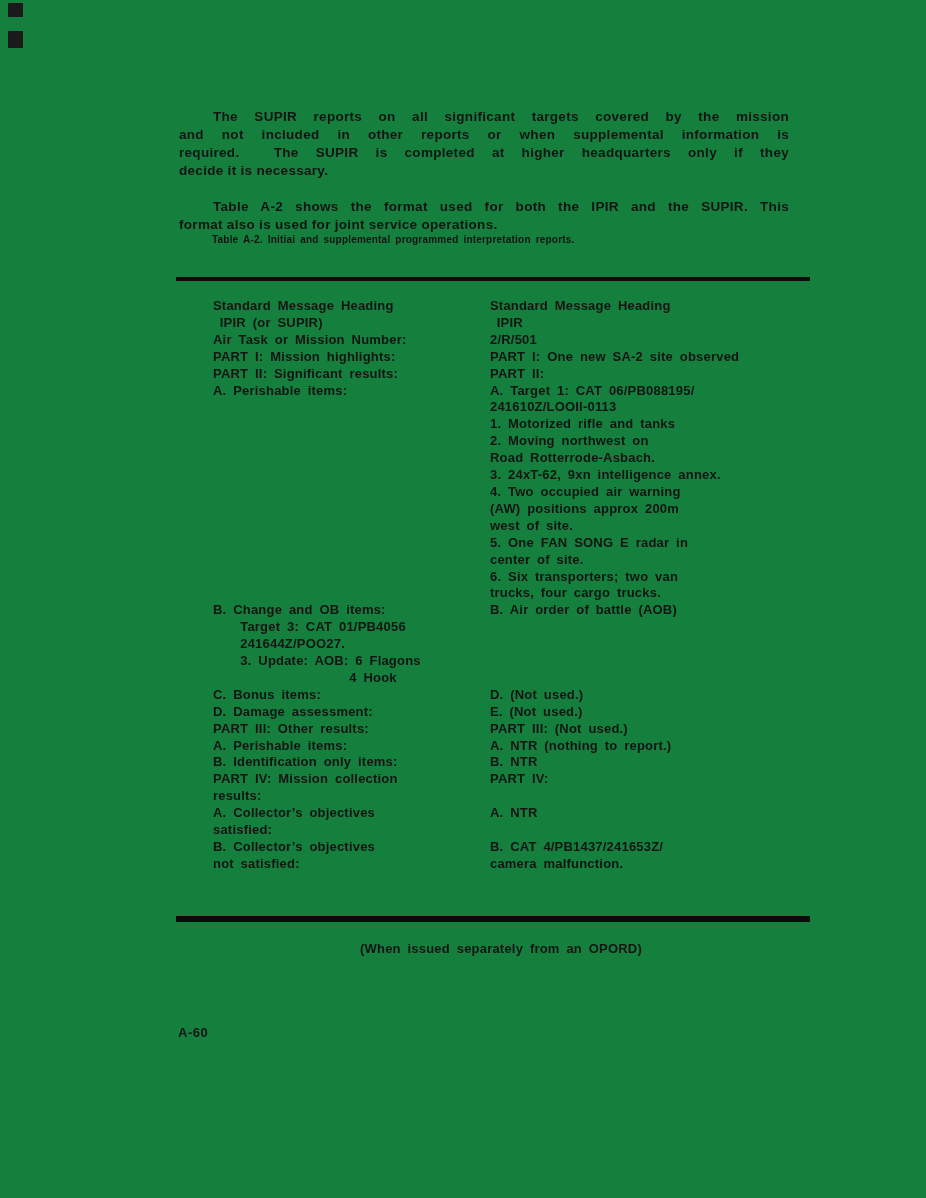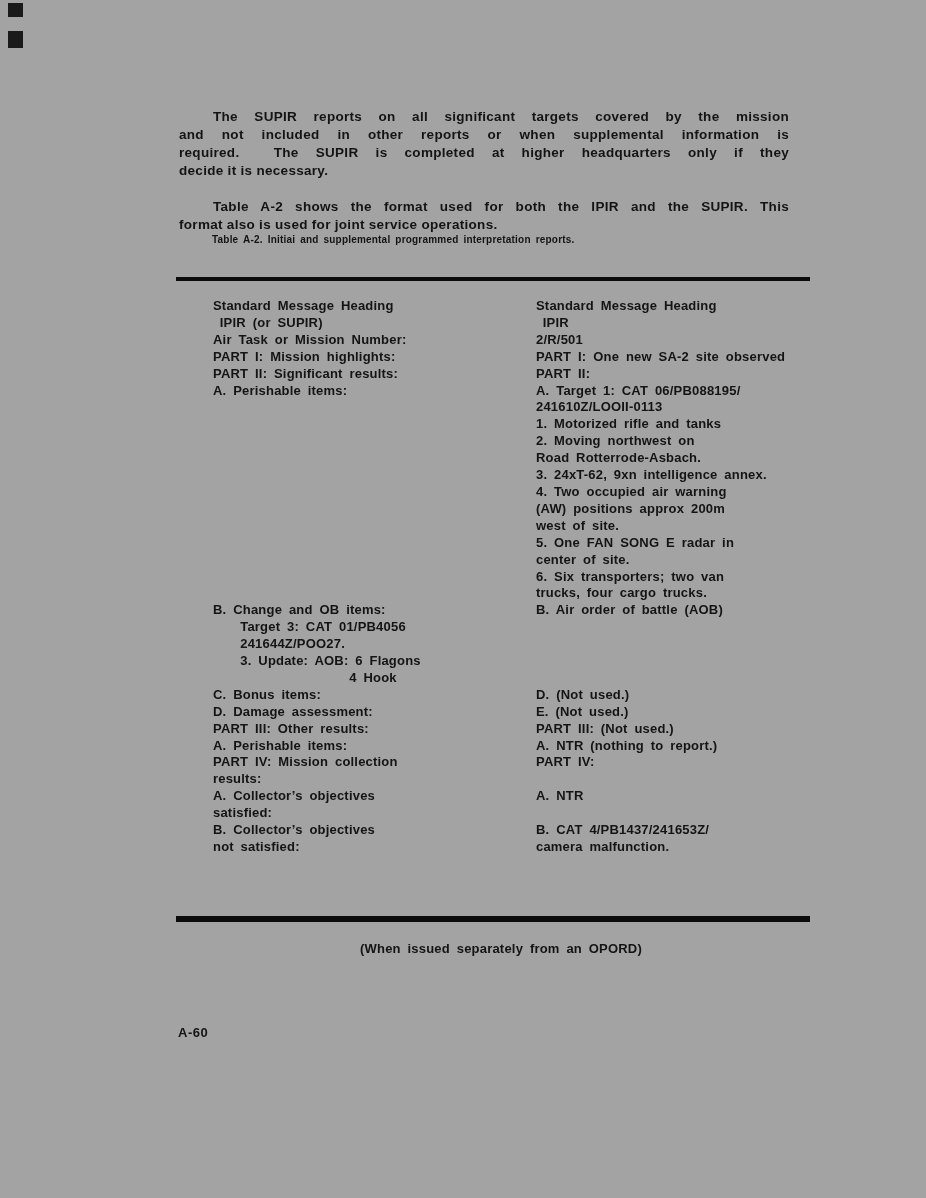--- a/index.html
+++ b/index.html
@@ -1,20 +1,20 @@
 <!DOCTYPE html>
 <html><head>
 <meta charset="utf-8">
 <style>
   html, body { margin: 0; padding: 0; background: #e8e8e8; }
   .page {
     position: relative;
     width: 926px;
     height: 1198px;
-    background: #a3a3a3;
+    background: #15803d;
     overflow: hidden;
     font-family: "Liberation Sans", sans-serif;
     font-weight: 700;
     color: #141414;
     margin: 0 auto;
   }
   .scan-mark { position: absolute; background: #1a1a1a; }
   .scan-mark.m1 { left: 8px; top: 3px;  width: 15px; height: 14px; }
   .scan-mark.m2 { left: 8px; top: 31px; width: 15px; height: 17px; }
 
@@ -32,21 +32,21 @@
   .table-title {
     position: absolute; left: 212px; top: 234px;
     font-size: 10px; letter-spacing: 0.2px; word-spacing: 2px;
     white-space: pre;
   }
   .rule { position: absolute; background: #0b0b0b; }
   .rule.top    { left: 176px; top: 277px; width: 634px; height: 4px; }
   .rule.bottom { left: 176px; top: 916px; width: 634px; height: 6px; }
 
   .table-body { position: absolute; left: 213px; top: 298px; width: 604px; }
-  .trow { display: flex; gap: 46px; }
+  .trow { display: flex; }
   .tcell {
     font-size: 13px;
     line-height: 16.9px;
     letter-spacing: 0.2px;
     word-spacing: 3px;
     white-space: pre;
     min-height: 16.9px;
   }
   .tleft  { width: 277px; flex: none; }
   .tright { flex: 1; }
@@ -189,20 +189,24 @@
       </div>
       <div class="trow">
         <div class="tcell tleft">PART III: Other results:</div>
         <div class="tcell tright">PART III: (Not used.)</div>
       </div>
       <div class="trow">
         <div class="tcell tleft">A. Perishable items:</div>
         <div class="tcell tright">A. NTR (nothing to report.)</div>
       </div>
       <div class="trow">
+        <div class="tcell tleft">B. Identification only items:</div>
+        <div class="tcell tright">B. NTR</div>
+      </div>
+      <div class="trow">
         <div class="tcell tleft">PART IV: Mission collection</div>
         <div class="tcell tright">PART IV:</div>
       </div>
       <div class="trow">
         <div class="tcell tleft">results:</div>
         <div class="tcell tright"></div>
       </div>
       <div class="trow">
         <div class="tcell tleft">A. Collector’s objectives</div>
         <div class="tcell tright">A. NTR</div>

